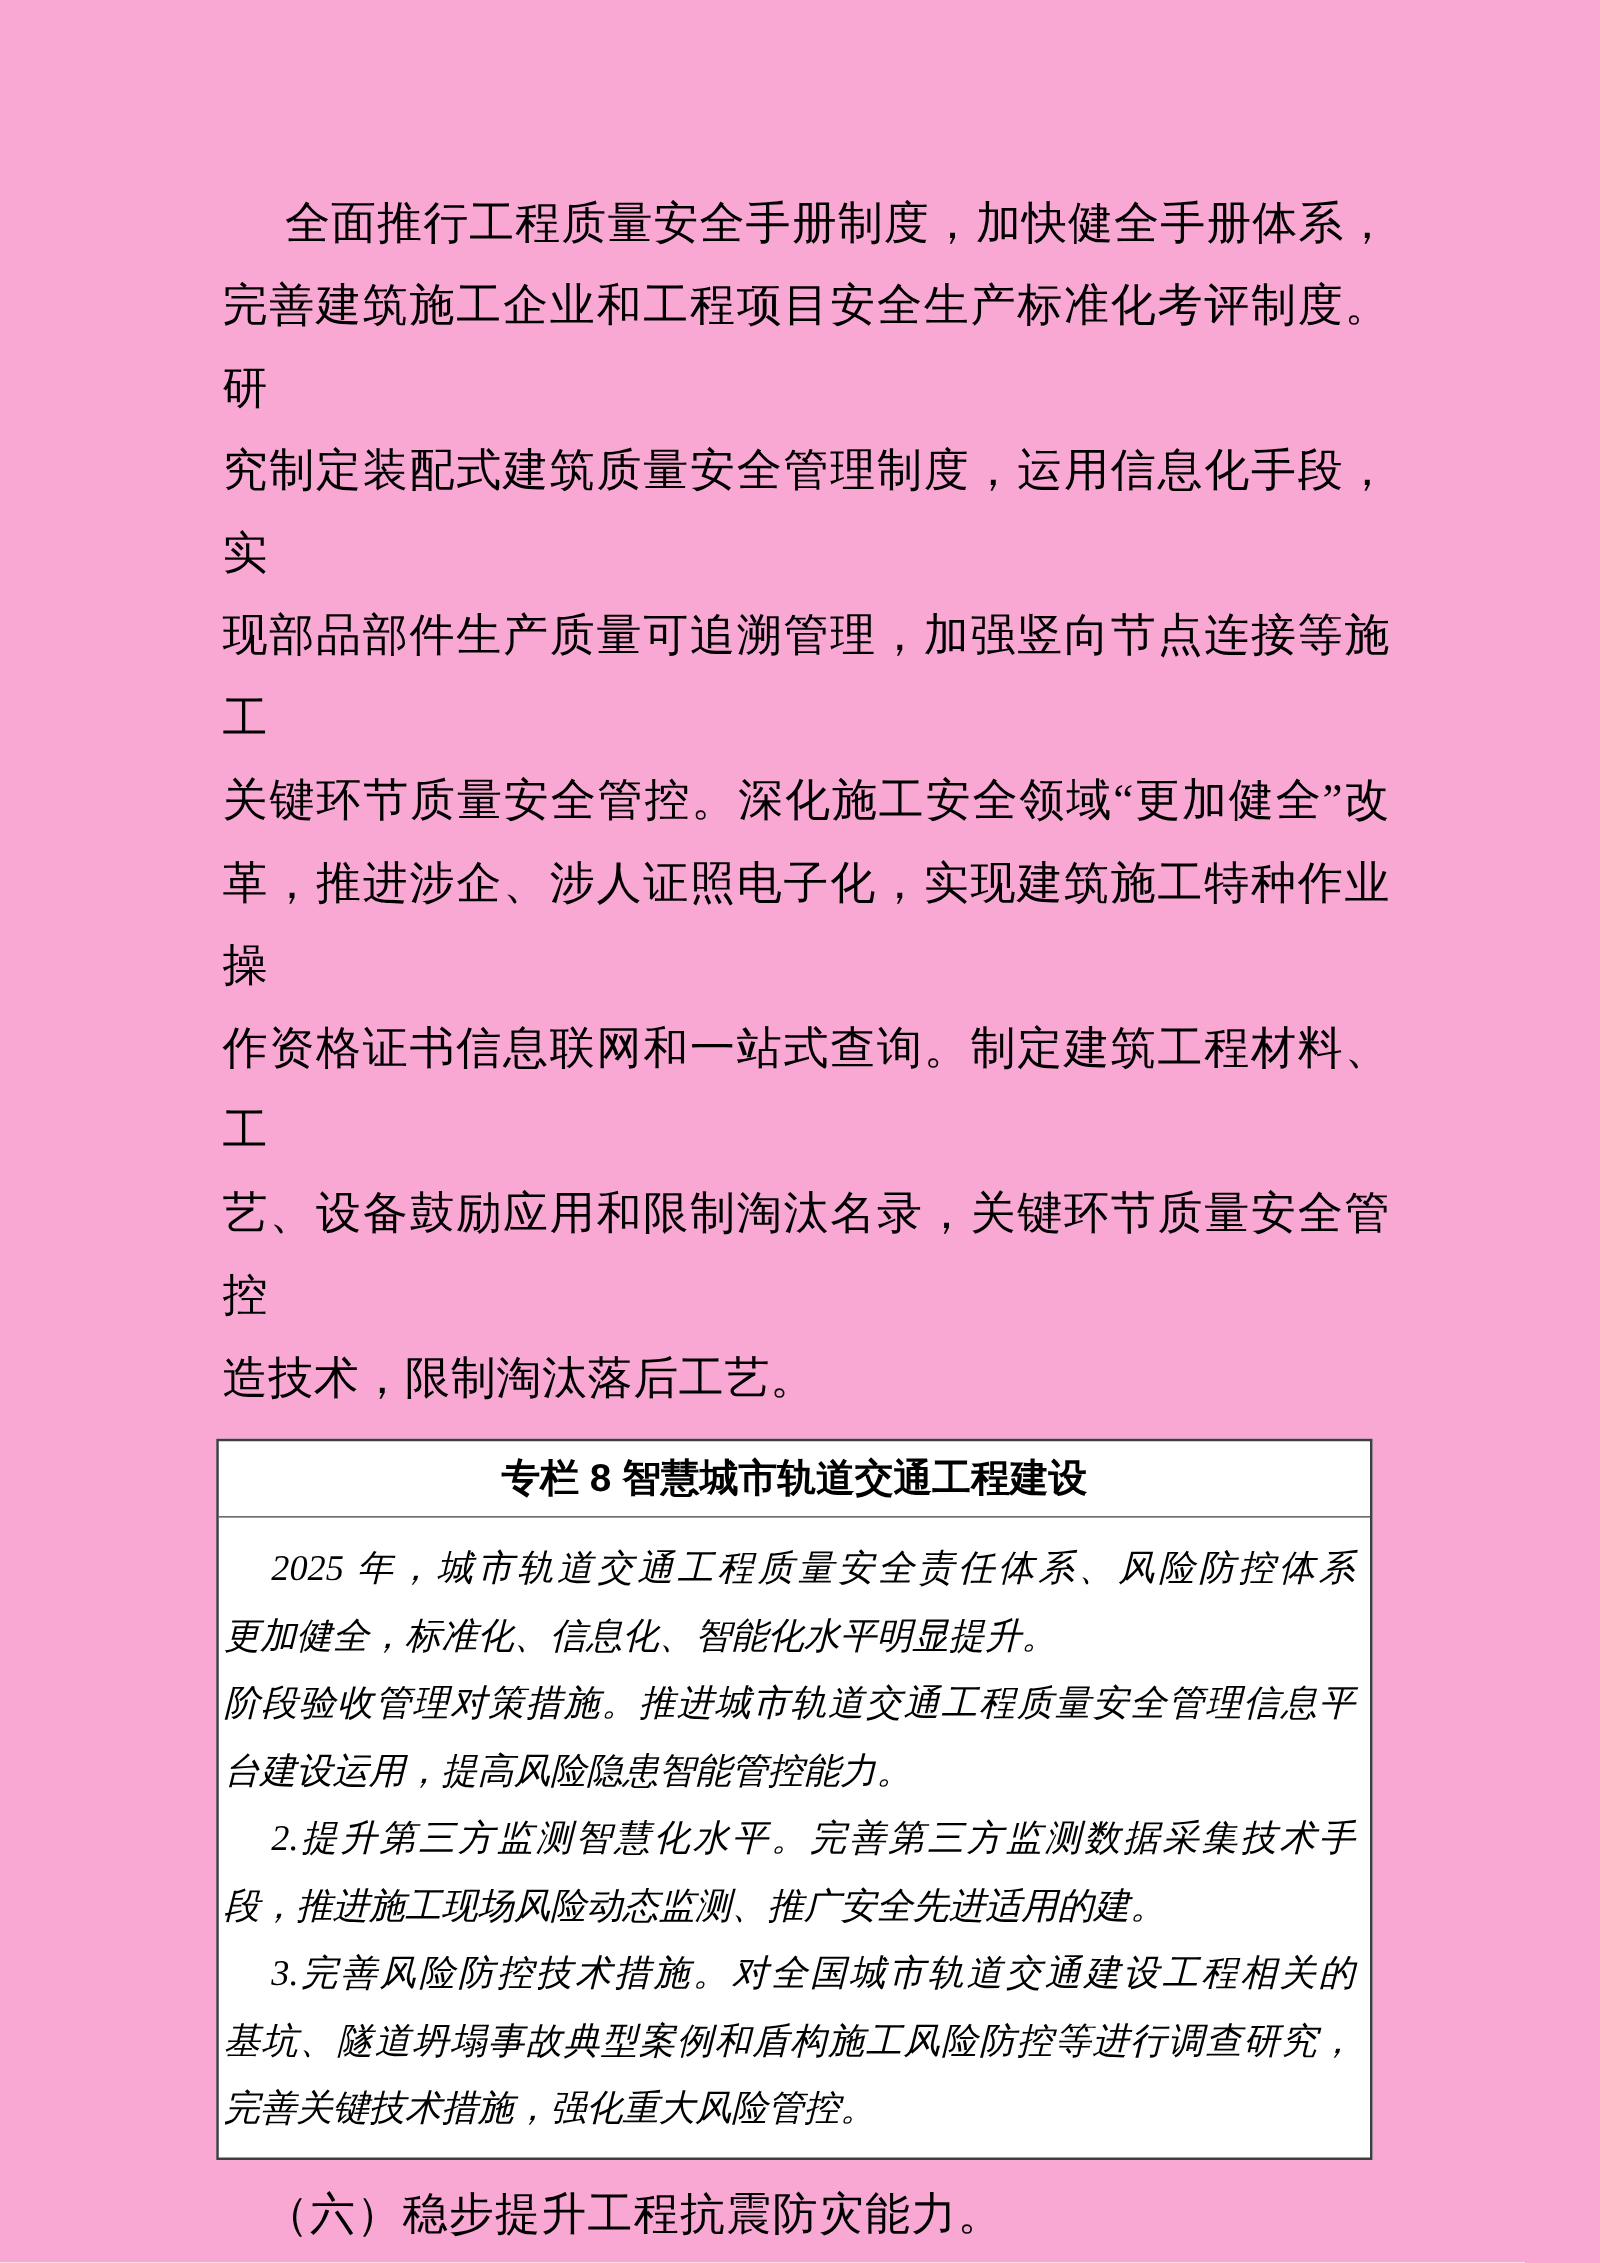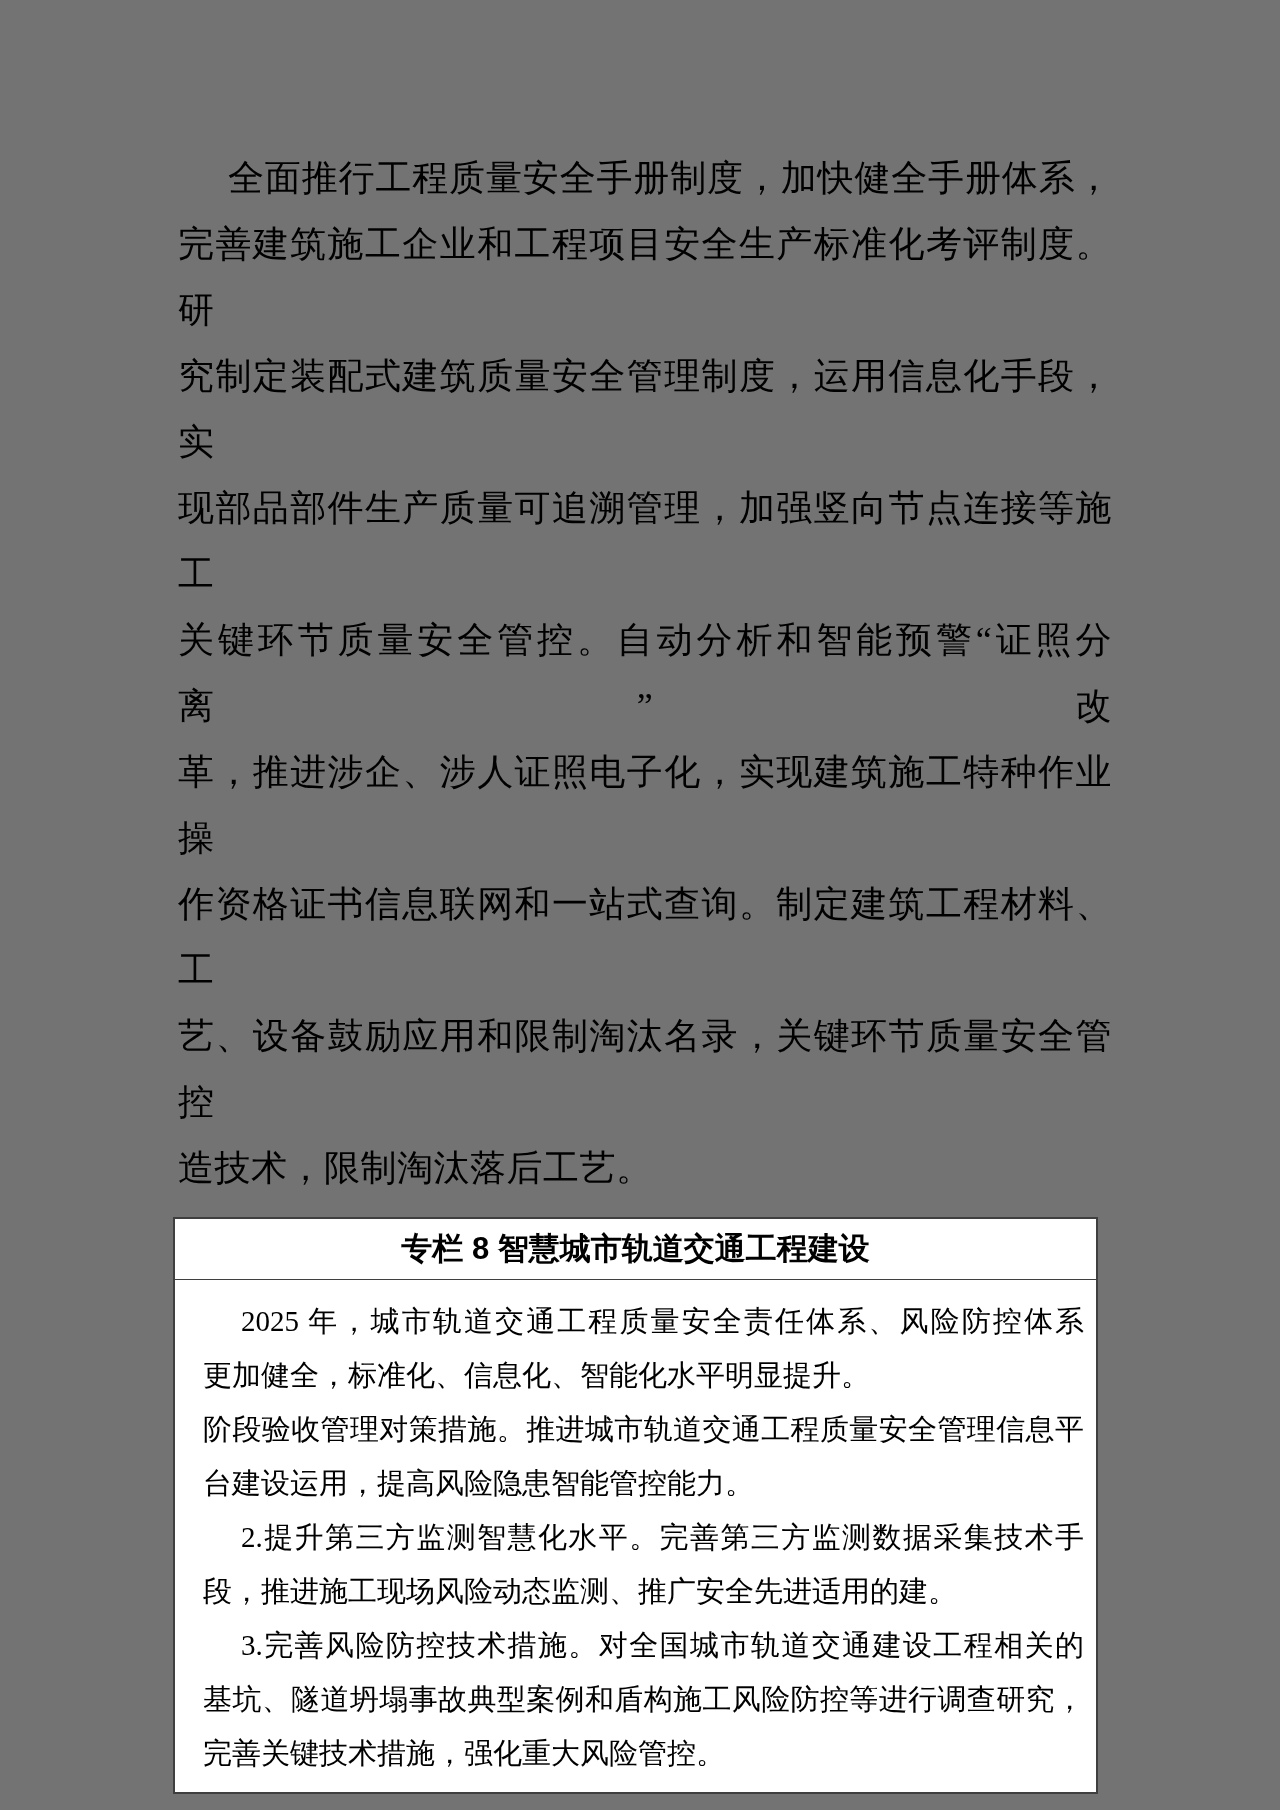--- a/index.html
+++ b/index.html
@@ -1,19 +1,19 @@
 <!DOCTYPE html>
 <html><head>
 <meta charset="utf-8">
 <style>
   html,body { margin:0; padding:0; background:#ffffff; }
   .page {
     position:relative;
     width:1280px; height:1810px;
-    background:#737373;
+    background:#f9a8d4;
     color:#000000;
     font-family:"Liberation Serif", serif;
     overflow:hidden;
   }
   .content {
     position:absolute;
     left:178px; top:145px;
     width:934px;
   }
   
@@ -38,21 +38,21 @@
     background:#ffffff;
   }
   .box-title {
     font-family:"Liberation Sans", sans-serif;
     font-weight:700;
     font-size:31px;
     line-height:60px;
     text-align:center;
     border-bottom:1px solid #3f3f3f;
   }
-  .box-body { padding:14px 12px 12px 28px; }
+  .box-body { padding:14px 12px 12px 4px;font-style:italic; }
   .xline {
     font-size:29px;
     line-height:54px;
     text-align:justify;
   }
   .xline.just { text-align-last:justify; }
   .xline.end  { text-align-last:left; }
   .xline.indent { text-indent:38px; }
 
   
@@ -68,21 +68,21 @@
 <body>
 
 <div class="page">
   <div class="content">
 
     <div class="para">
       <div class="bline just indent">全面推行工程质量安全手册制度，加快健全手册体系，</div>
       <div class="bline just">完善建筑施工企业和工程项目安全生产标准化考评制度。研</div>
       <div class="bline just">究制定装配式建筑质量安全管理制度，运用信息化手段，实</div>
       <div class="bline just">现部品部件生产质量可追溯管理，加强竖向节点连接等施工</div>
-      <div class="bline just">关键环节质量安全管控。自动分析和智能预警“证照分离”改</div>
+      <div class="bline just">关键环节质量安全管控。深化施工安全领域“更加健全”改</div>
       <div class="bline just">革，推进涉企、涉人证照电子化，实现建筑施工特种作业操</div>
       <div class="bline just">作资格证书信息联网和一站式查询。制定建筑工程材料、工</div>
       <div class="bline just">艺、设备鼓励应用和限制淘汰名录，关键环节质量安全管控</div>
       <div class="bline end">造技术，限制淘汰落后工艺。</div>
     </div>
 
     <div class="column-box">
       <div class="box-title">专栏 8  智慧城市轨道交通工程建设</div>
       <div class="box-body">
         <div class="xline just indent">2025 年，城市轨道交通工程质量安全责任体系、风险防控体系</div>

